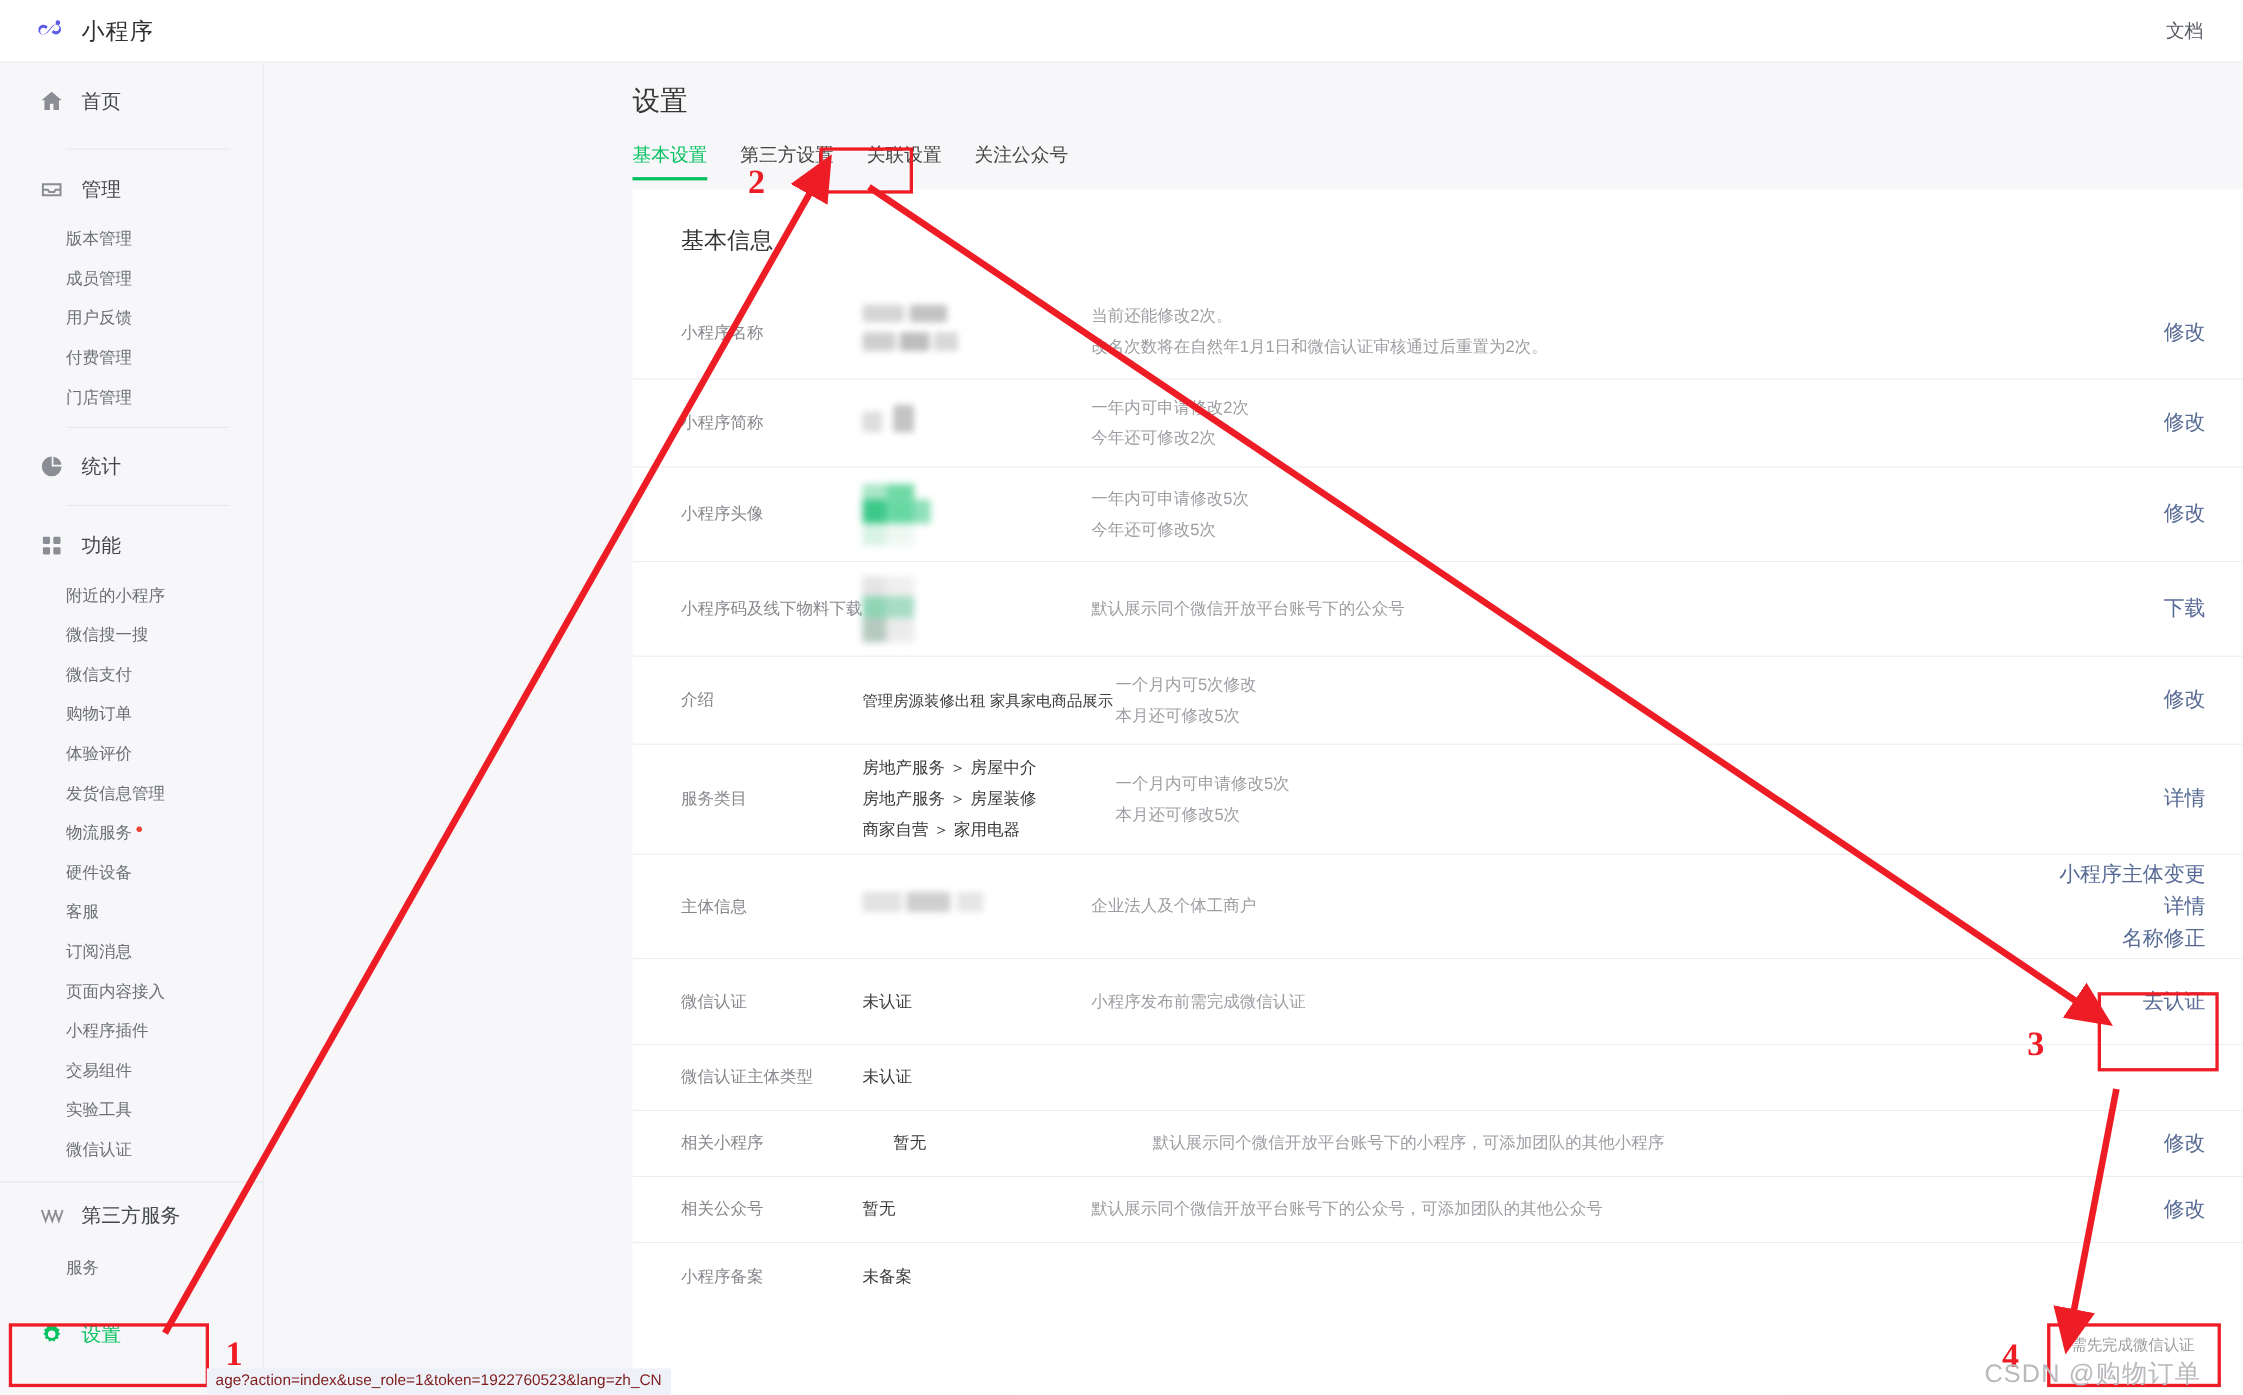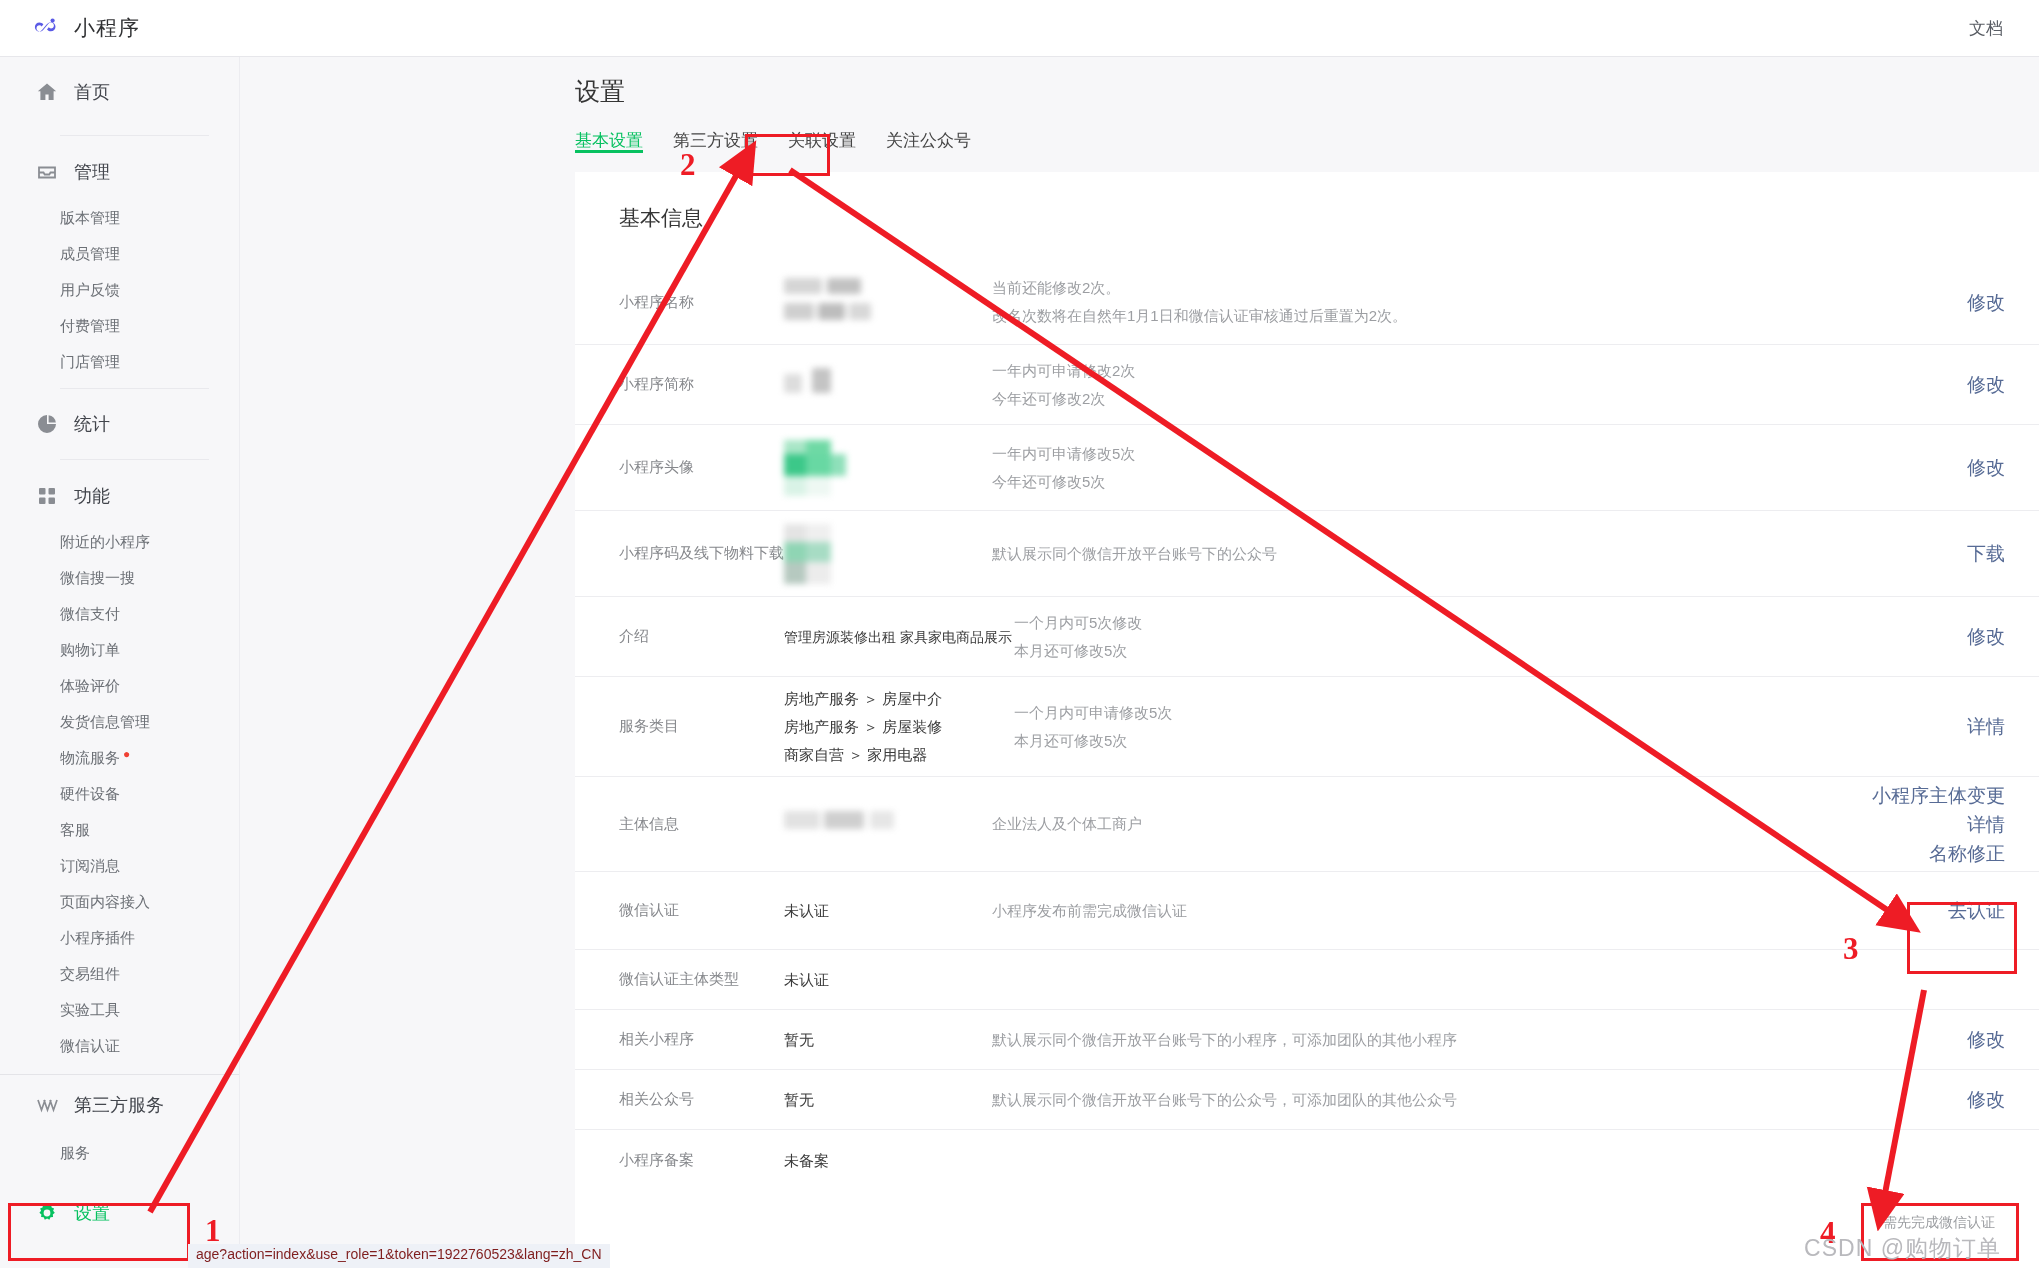--- a/index.html
+++ b/index.html
@@ -55,21 +55,21 @@
   .page-title {
     position: absolute; left: 335px; top: 18px;
     font-size: 25px; color: #353535;
   }
   .tabs {
     position: absolute; left: 335px; top: 72px; width: 1464px; height: 44px;
     border-bottom: 1px solid #e6e6ea;
     display: flex; align-items: flex-start;
   }
   .tab {
-    font-size: 17px; color: #454545; margin-right: 30px; 
+    font-size: 17px; color: #454545; margin-right: 30px; padding-bottom: 11px;
     position: relative; white-space: nowrap;
   }
   .tab.active { color: #07c160; }
   .tab.active::after {
     content: ""; position: absolute; left: 0; right: 0; bottom: -1px;
     height: 3px; background: #07c160;
   }
 
   .card {
     position: absolute; left: 335px; top: 115px; width: 1464px; height: 1100px;
@@ -381,21 +381,21 @@
           </div>
         </div>
 
         <div class="row" style="min-height:60px;">
           <div class="c-label">微信认证主体类型</div>
           <div class="c-value">未认证</div>
           <div class="c-desc"></div>
           <div class="c-act"></div>
         </div>
 
-        <div class="row" style="min-height:60px;">
+        <div class="row" style="min-height:60px;gap:28px;">
           <div class="c-label">相关小程序</div>
           <div class="c-value">暂无</div>
           <div class="c-desc">
             <div>默认展示同个微信开放平台账号下的小程序，可添加团队的其他小程序</div>
           </div>
           <div class="c-act">
             <a href="#">修改</a>
           </div>
         </div>
 

